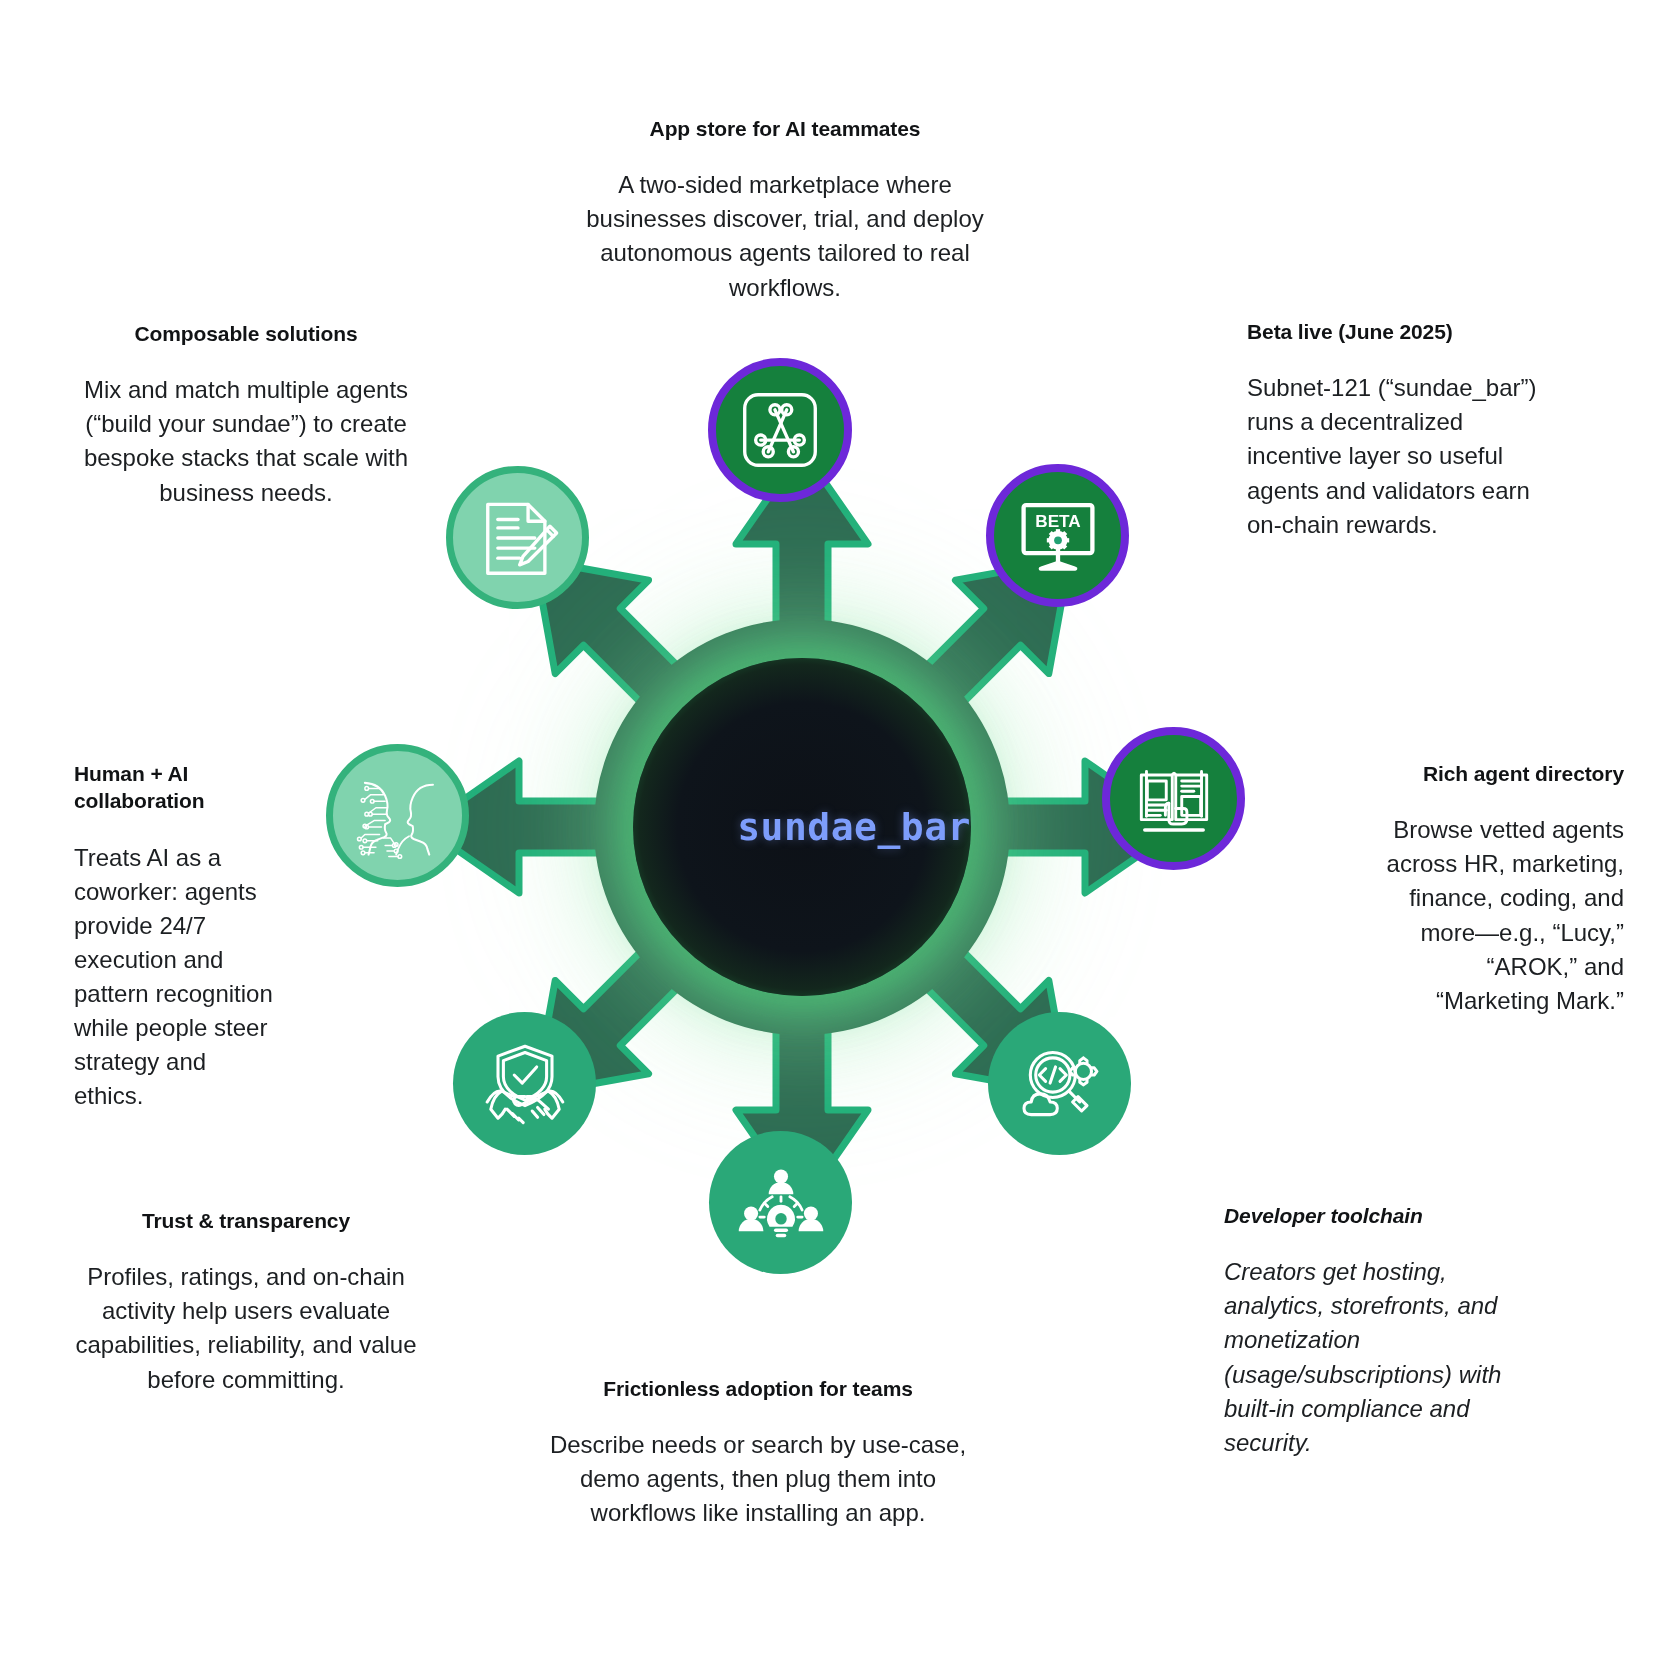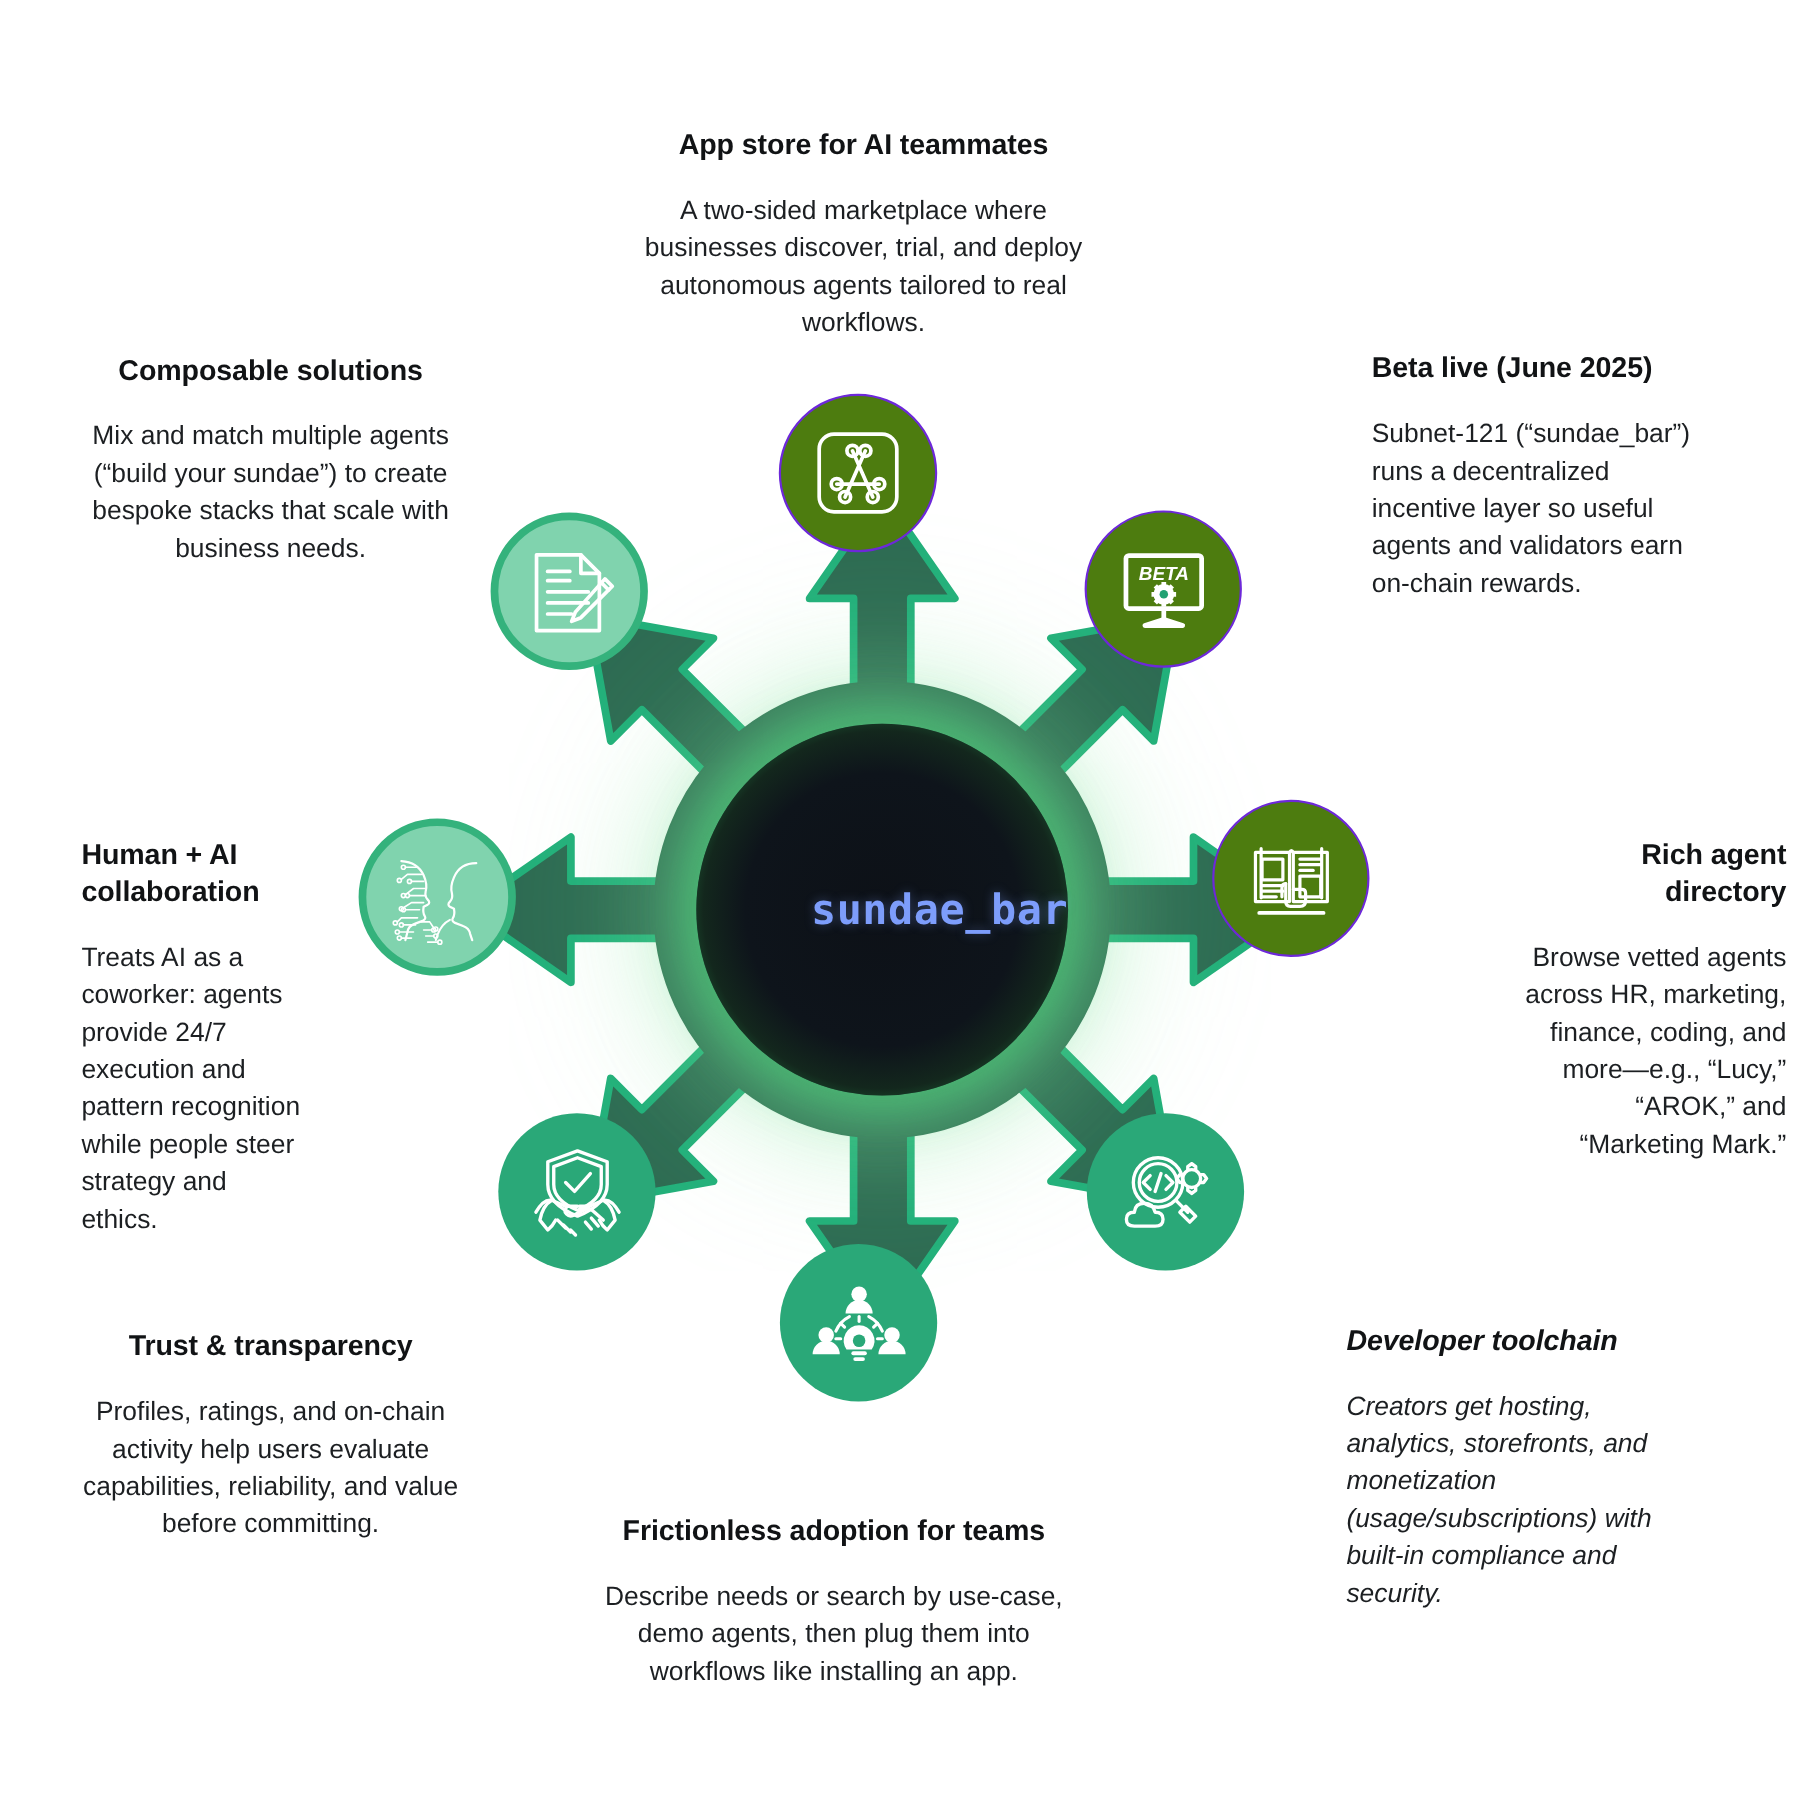--- a/index.html
+++ b/index.html
@@ -17,21 +17,21 @@
     width: 1654px;
     height: 1654px;
     overflow: hidden;
     background: #ffffff;
   }
 
   
   .block { position: absolute; }
   .block .title {
     font-weight: 700;
-    font-size: 26px;
+    font-size: 21px;
     line-height: 1.3;
     color: #111315;
     margin: 0 0 26px 0;
     letter-spacing: -0.1px;
   }
   .block .body {
     font-size: 24px;
     line-height: 1.42;
     color: #1c1f22;
     margin: 0;
@@ -89,23 +89,22 @@
   .bubble {
     position: absolute;
     border-radius: 50%;
     z-index: 7;
     display: flex;
     align-items: center;
     justify-content: center;
     box-sizing: border-box;
   }
   .bubble.dark {
-    background: #4d7c0f;
-    border: 2px solid #6d28d9;
-    font-style: italic;
+    background: #15803d;
+    border: 8px solid #6d28d9;
   }
   .bubble.mid {
     background: #2aa878;
     border: 0;
   }
   .bubble.light {
     background: #80d3ae;
     border: 7px solid #34b27c;
   }
   .bubble svg { display: block; }

